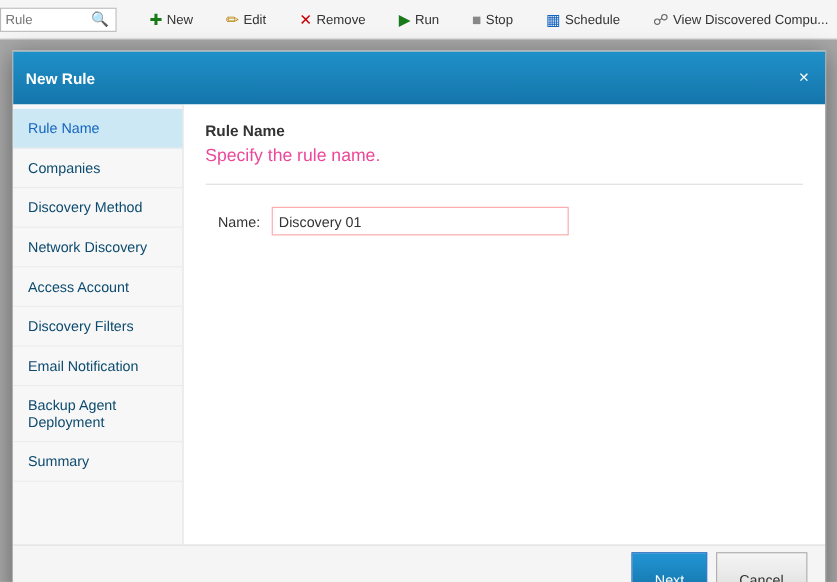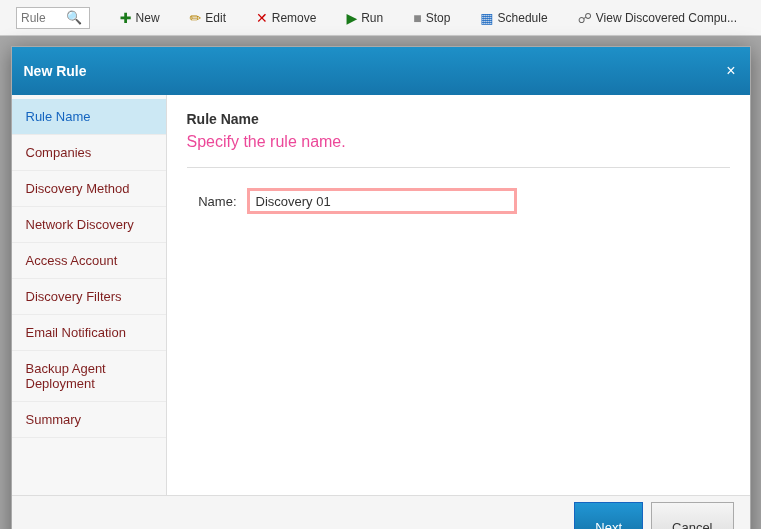--- a/index.html
+++ b/index.html
@@ -12,21 +12,21 @@
       overflow: hidden;
     }
 
     
     .toolbar {
       display: flex;
       align-items: center;
       background: #f5f5f5;
       border-bottom: 1px solid #ccc;
       height: 36px;
-      padding: 0 16px;
+      padding: 0 0;
       gap: 14px;
     }
     .toolbar-search {
       display: flex;
       align-items: center;
       border: 1px solid #bbb;
       background: #fff;
       height: 22px;
       width: 130px;
       padding: 0 4px;
@@ -131,21 +131,21 @@
       font-size: 13px;
       color: #333;
       border-bottom: 1px solid #ebebeb;
     }
     .sidebar-item.active {
       background: #cce8f4;
       color: #1565c0;
       font-weight: 500;
     }
     .sidebar-item.disabled {
-      color: #7f1d1d;
+      color: #0c4a6e;
       background: transparent;
     }
 
     
     .content {
       flex: 1;
       padding: 16px 20px;
       background: #fff;
     }
     .content-title {
@@ -172,21 +172,21 @@
     }
     .form-label {
       font-size: 13px;
       color: #333;
       width: 50px;
       text-align: right;
     }
     .form-input {
       width: 270px;
       height: 26px;
-      border: 3px solid #fca5a5;
+      border: 1px solid #fca5a5;
       outline: none;
       padding: 0 6px;
       font-size: 13px;
       color: #333;
     }
 
     
     .modal-footer {
       display: flex;
       justify-content: flex-end;

